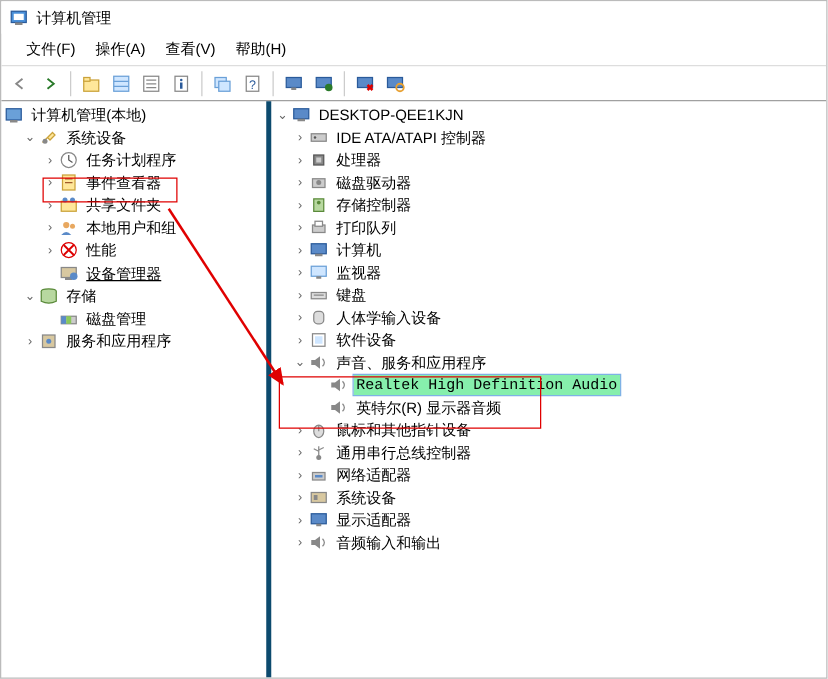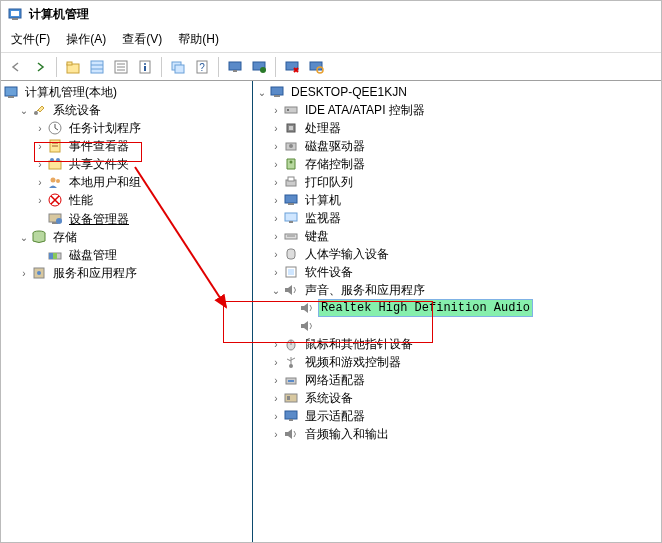--- a/index.html
+++ b/index.html
@@ -1,25 +1,25 @@
 <!DOCTYPE html>
 <html><head>
 <meta charset="utf-8">
 <style>
 * { margin:0; padding:0; box-sizing:border-box; }
 body { font-family:"Microsoft YaHei","Segoe UI",Tahoma,sans-serif; font-size:12px; background:#fff; color:#000; width:662px; height:543px; overflow:hidden; border:1px solid #bbb; }
-.titlebar { height:26px; display:flex; align-items:center; padding:0 6px; background:#fff;font-weight:bold; }
+.titlebar { height:26px; display:flex; align-items:center; padding:0 6px; background:#fff; }
 .titlebar .icon { width:16px; height:16px; margin-right:6px; }
-.menubar { height:26px; display:flex; align-items:center; padding:0 2px; border-bottom:1px solid #ddd; gap:0; }
+.menubar { height:26px; display:flex; align-items:center; padding:0 12px; border-bottom:1px solid #ddd; gap:0; }
 .menubar span { padding:3px 8px; cursor:default; }
 .toolbar { height:28px; display:flex; align-items:center; padding:0 4px; border-bottom:1px solid #a0a0a0; gap:2px; }
 .tb-btn { width:22px; height:22px; display:flex; align-items:center; justify-content:center; border-radius:2px; }
 .tb-sep { width:1px; height:20px; background:#ccc; margin:0 3px; }
 .content { display:flex; height:calc(543px - 26px - 26px - 28px - 2px); }
-.left-pane { width:252px; border-right:1px solid #0c4a6e; overflow:auto; padding:2px 0; }
+.left-pane { width:216px; border-right:4px solid #0c4a6e; overflow:auto; padding:2px 0; }
 .right-pane { flex:1; overflow:auto; padding:2px 0; position:relative; }
 .tree-row { display:flex; align-items:center; height:18px; padding:0 4px; white-space:nowrap; position:relative; }
 .tree-row .twisty { width:14px; height:14px; display:flex; align-items:center; justify-content:center; font-size:10px; color:#666; cursor:default; }
 .tree-row .ic { width:16px; height:16px; margin-right:4px; display:flex; align-items:center; justify-content:center; }
 .tree-row .label { padding:1px 2px; }
 .tree-row.selected .label { background:#86efac; outline:1px solid #7fb2e5;font-family:Liberation Mono, monospace; }
 .indent-0 { padding-left:2px; }
 .indent-1 { padding-left:16px; }
 .indent-2 { padding-left:32px; }
 .highlight-box-1 { position:absolute; border:1px solid #e00000; pointer-events:none; left:34px; top:142px; width:108px; height:20px; }
@@ -382,20 +382,21 @@
       <span class="label">Realtek High Definition Audio</span>
     </div>
     <div class="tree-row indent-2">
       <span class="twisty"></span>
       <span class="ic">
           <svg width="16" height="16">
             <path d="M2 6 L5 6 L9 3 L9 13 L5 10 L2 10 Z" fill="#888"></path>
             <path d="M11 5 Q14 8 11 11" stroke="#888" fill="none"></path>
           </svg>
         </span>
+      <span class="label">英特尔(R) 显示器音频</span>
     </div>
     <div id="right-items2">
         <div class="tree-row indent-1">
           <span class="twisty">›</span>
           <span class="ic">
             <svg width="16" height="16">
               <ellipse cx="8" cy="9" rx="4" ry="5" fill="#ddd" stroke="#888"></ellipse>
               <line x1="8" y1="4" x2="8" y2="9" stroke="#888"></line>
             </svg>
           </span>
@@ -404,21 +405,21 @@
         <div class="tree-row indent-1">
           <span class="twisty">›</span>
           <span class="ic">
             <svg width="16" height="16">
               <circle cx="8" cy="12" r="2" fill="#888"></circle>
               <line x1="8" y1="3" x2="8" y2="12" stroke="#888"></line>
               <line x1="8" y1="7" x2="4" y2="5" stroke="#888"></line>
               <line x1="8" y1="6" x2="12" y2="4" stroke="#888"></line>
             </svg>
           </span>
-          <span class="label">视频和游戏控制器</span>
+          <span class="label">通用串行总线控制器</span>
         </div>
         <div class="tree-row indent-1">
           <span class="twisty">›</span>
           <span class="ic">
             <svg width="16" height="16">
               <rect x="3" y="6" width="10" height="6" fill="#ccc" stroke="#888"></rect>
               <rect x="5" y="8" width="6" height="2" fill="#5a8ac8"></rect>
             </svg>
           </span>
           <span class="label">网络适配器</span>

